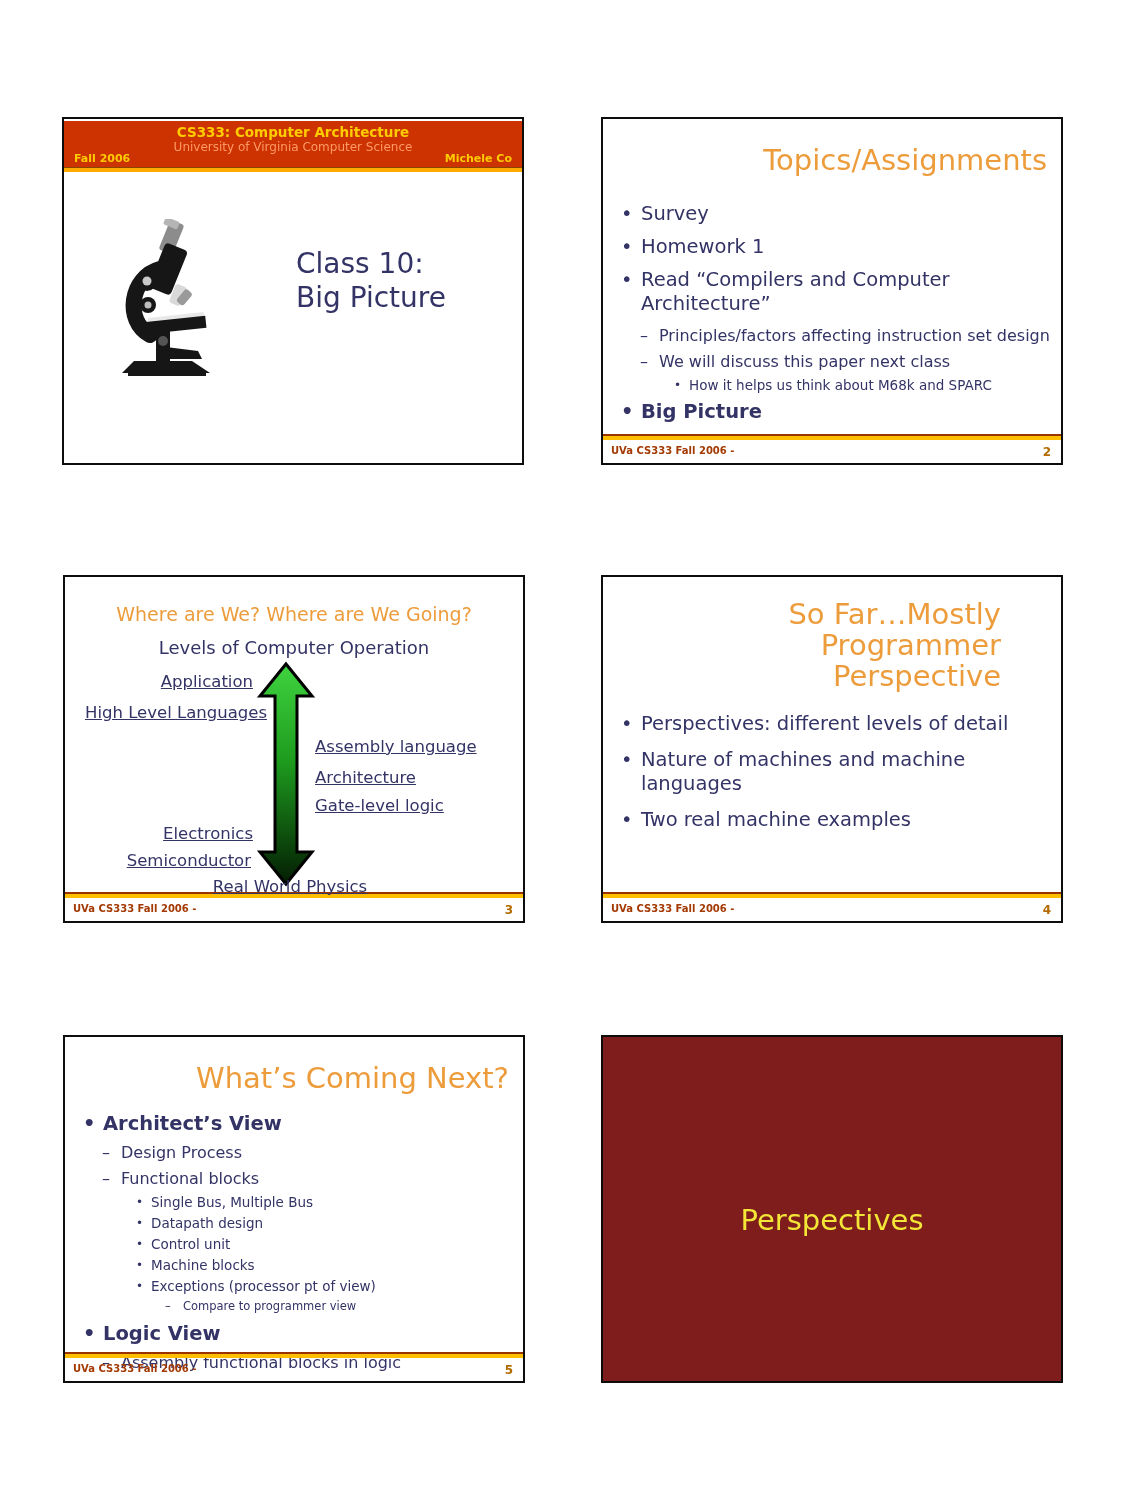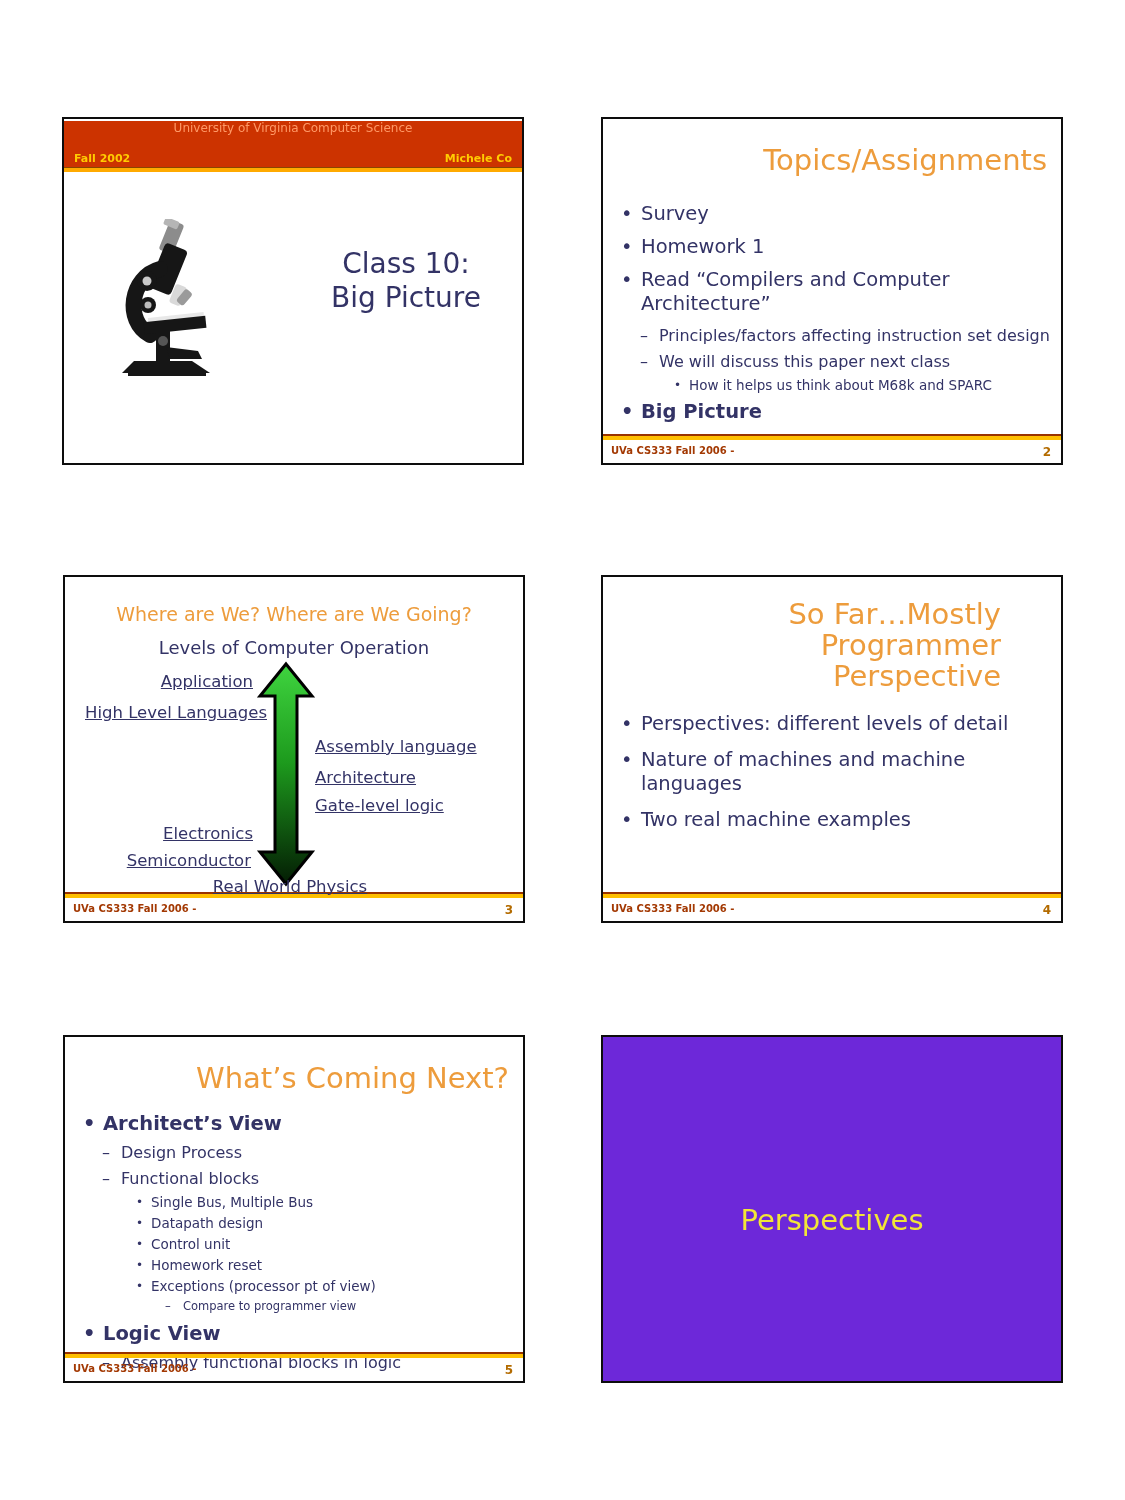--- a/index.html
+++ b/index.html
@@ -9,30 +9,30 @@
   }
   .slide {
     position:absolute; width:462px; height:348px; box-sizing:border-box;
     border:2px solid #0d0d0d; background:#ffffff; overflow:hidden;
   }
   .s1 { left:62px;  top:117px; }
   .s2 { left:601px; top:117px; }
   .s3 { left:63px;  top:575px; }
   .s4 { left:601px; top:575px; }
   .s5 { left:63px;  top:1035px; }
-  .s6 { left:601px; top:1035px; background:#6d28d9; }
+  .s6 { left:601px; top:1035px; background:#7f1d1d; }
 
   
   .s1-header { position:relative; margin-top:2px; height:46px; background:#cc3300; }
   .s1-course { text-align:center; padding-top:3px; font-size:13.5px; font-weight:bold; color:#ffcc00; }
   .s1-dept   { text-align:center; font-size:12px; color:#ff9966; }
   .s1-term   { position:absolute; left:10px; bottom:2px; font-size:11px; font-weight:bold; color:#ffcc00; }
   .s1-instr  { position:absolute; right:10px; bottom:2px; font-size:11px; font-weight:bold; color:#ffcc00; }
   .s1-gold   { height:4px; background:#ffaa00; border-top:1px solid #8a4500; }
-  .s1-title  { position:absolute; left:232px; top:128px; width:220px; text-align:center;
+  .s1-title  { position:absolute; left:232px; top:128px; width:220px; 
                font-size:28px; line-height:34px; color:#333366; }
   .microscope { position:absolute; left:50px; top:100px; }
 
   
   .stitle { text-align:right; color:#ed9c3c; font-size:29px; line-height:31px; padding:26px 14px 0 14px; }
   .bullets { margin-top:26px; padding-right:6px; color:#333366; }
   .b  { position:relative; }
   .mk { position:absolute; color:#333366; }
   .l1 { padding-left:38px; font-size:19.5px; line-height:24px; margin-bottom:9px; }
   .l1 > .mk { left:18px; }
@@ -79,22 +79,23 @@
   
   .s6-title { margin-top:166px; text-align:center; color:#f2e636; font-size:29px; }
 </style>
 </head>
 <body>
 
 <div class="page">
 
   <section class="slide s1">
     <div class="s1-header">
+      <div class="s1-course">CS333: Computer Architecture</div>
       <div class="s1-dept">University of Virginia Computer Science</div>
-      <div class="s1-term">Fall 2002</div>
+      <div class="s1-term">Fall 2006</div>
       <div class="s1-instr">Michele Co</div>
     </div>
     <div class="s1-gold"></div>
 
     <svg class="microscope" width="110" height="160" viewBox="0 0 110 160" aria-hidden="true">
       <g>
 
         <rect x="50" y="2" width="15" height="32" rx="3" fill="#8c8c8c" transform="rotate(22 57 18)"></rect>
         <rect x="50" y="0" width="15" height="8" rx="2" fill="#b5b5b5" transform="rotate(22 57 4)"></rect>
 
@@ -203,21 +204,21 @@
 
   <section class="slide s5">
     <div class="stitle">What’s Coming Next?</div>
     <div class="bullets">
       <div class="b l1 strong"><span class="mk">•</span><span>Architect’s View</span></div>
       <div class="b l2"><span class="mk">–</span><span>Design Process</span></div>
       <div class="b l2"><span class="mk">–</span><span>Functional blocks</span></div>
       <div class="b l3"><span class="mk">•</span><span>Single Bus, Multiple Bus</span></div>
       <div class="b l3"><span class="mk">•</span><span>Datapath design</span></div>
       <div class="b l3"><span class="mk">•</span><span>Control unit</span></div>
-      <div class="b l3"><span class="mk">•</span><span>Homework reset</span></div>
+      <div class="b l3"><span class="mk">•</span><span>Machine blocks</span></div>
       <div class="b l3"><span class="mk">•</span><span>Exceptions (processor pt of view)</span></div>
       <div class="b l4"><span class="mk">–</span><span>Compare to programmer view</span></div>
       <div class="b l1 strong" style="margin-top:8px;"><span class="mk">•</span><span>Logic View</span></div>
       <div class="b l2"><span class="mk">–</span><span>Assembly functional blocks in logic</span></div>
     </div>
     <div class="sfooter">
       <div class="frule"></div>
       <div class="fgold"></div>
       <div class="frow">
         <span class="ftext">UVa CS333 Fall 2006 -</span>

